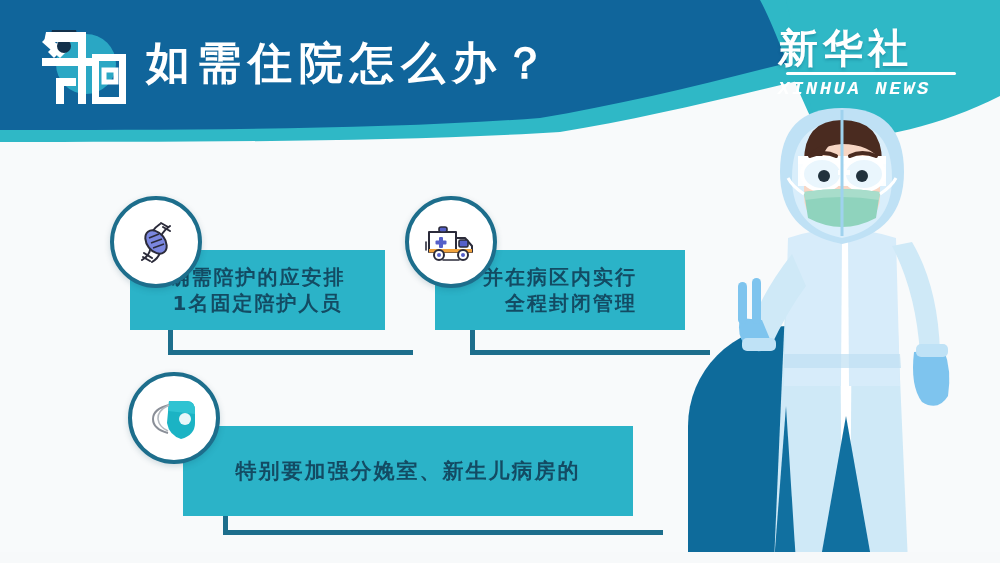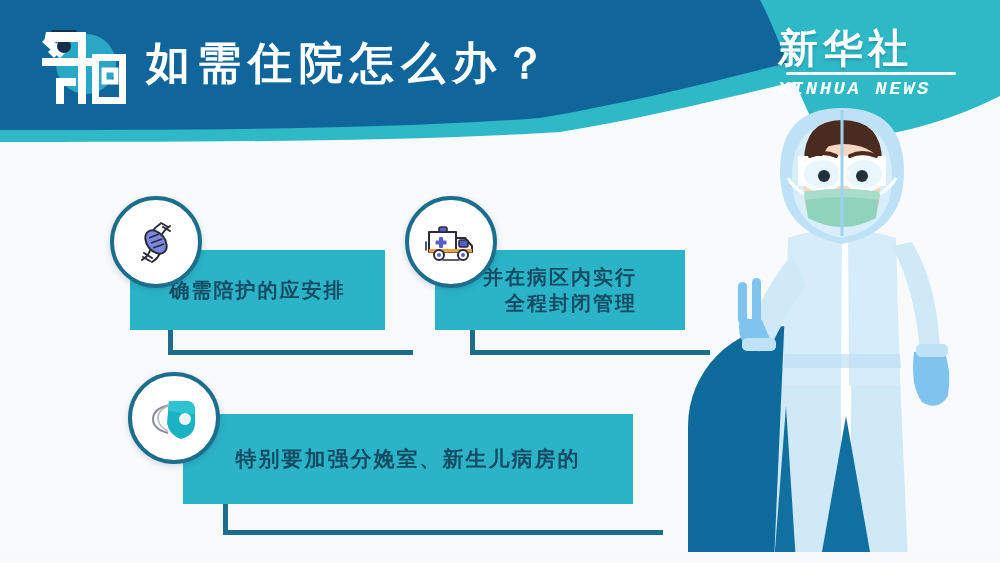--- a/index.html
+++ b/index.html
@@ -83,21 +83,21 @@
 
   
   #card-2{left:400px;top:196px;width:300px;height:150px;}
   #card-2 .card-body{left:35px;top:54px;width:250px;height:80px;}
   #card-2 .card-bracket{left:70px;top:92px;width:235px;height:62px;}
   #card-2 .icon-circle{left:5px;top:0px;width:84px;height:84px;}
   #card-2 .card-text{font-size:20px;line-height:26px;text-align:right;}
 
   
   #card-3{left:128px;top:372px;width:520px;height:150px;}
-  #card-3 .card-body{left:55px;top:42px;width:450px;height:90px;}
+  #card-3 .card-body{left:55px;top:54px;width:450px;height:90px;}
   #card-3 .card-bracket{left:95px;top:86px;width:435px;height:72px;}
   #card-3 .icon-circle{left:0px;top:0px;width:84px;height:84px;}
   #card-3 .card-text{font-size:21px;line-height:28px;}
 
   
   .worker{position:absolute;left:700px;top:86px;width:300px;height:477px;}
   .worker svg{display:block;}
 </style>
 </head>
 <body>
@@ -203,20 +203,21 @@
 
       <path d="M142 24 L142 150" stroke="#9fd2ee" stroke-width="3"></path>
     </svg>
   </div>
 
   <div class="card" id="card-1">
     <div class="card-bracket"></div>
     <div class="card-body">
       <div class="card-text">
         <span class="line">确需陪护的应安排</span>
+        <span class="line">1名固定陪护人员</span>
       </div>
     </div>
     <div class="icon-circle">
       <svg width="52" height="52" viewBox="0 0 52 52">
         <g stroke="#2b2b3a" stroke-width="2" fill="none" stroke-linecap="round">
           <path d="M12 44 Q22 38 20 28 Q18 16 30 8"></path>
           <path d="M22 46 Q32 40 30 30 Q28 18 40 10"></path>
           <path d="M13 41 L20 45"></path>
           <path d="M33 11 L40 15"></path>
           <path d="M31 7 L38 11"></path>

